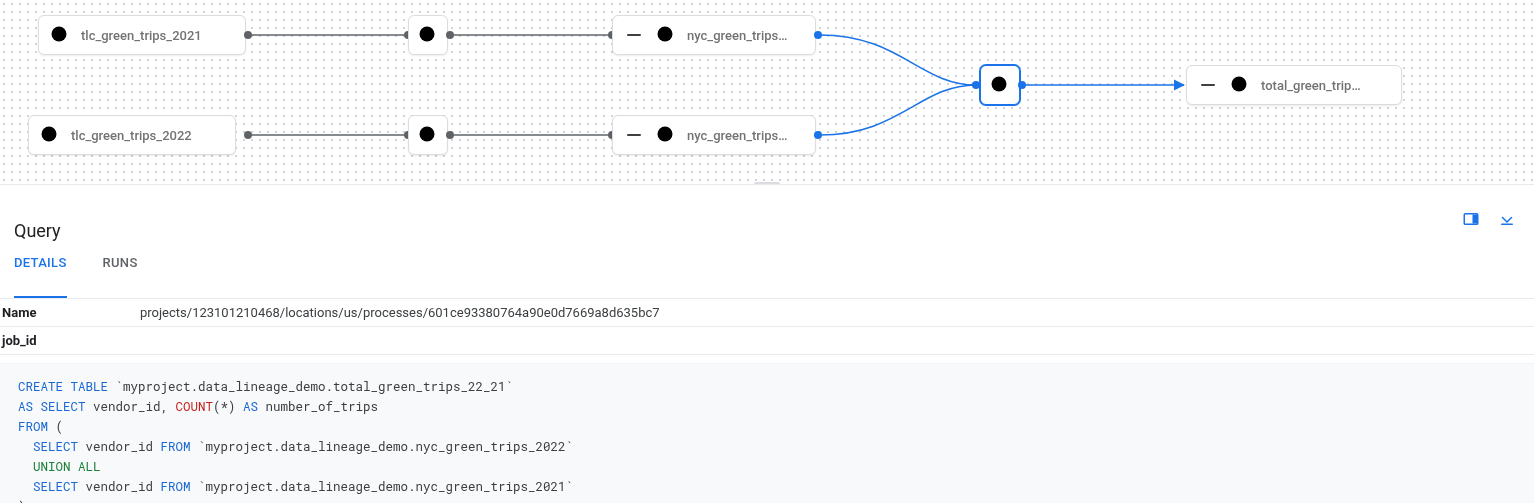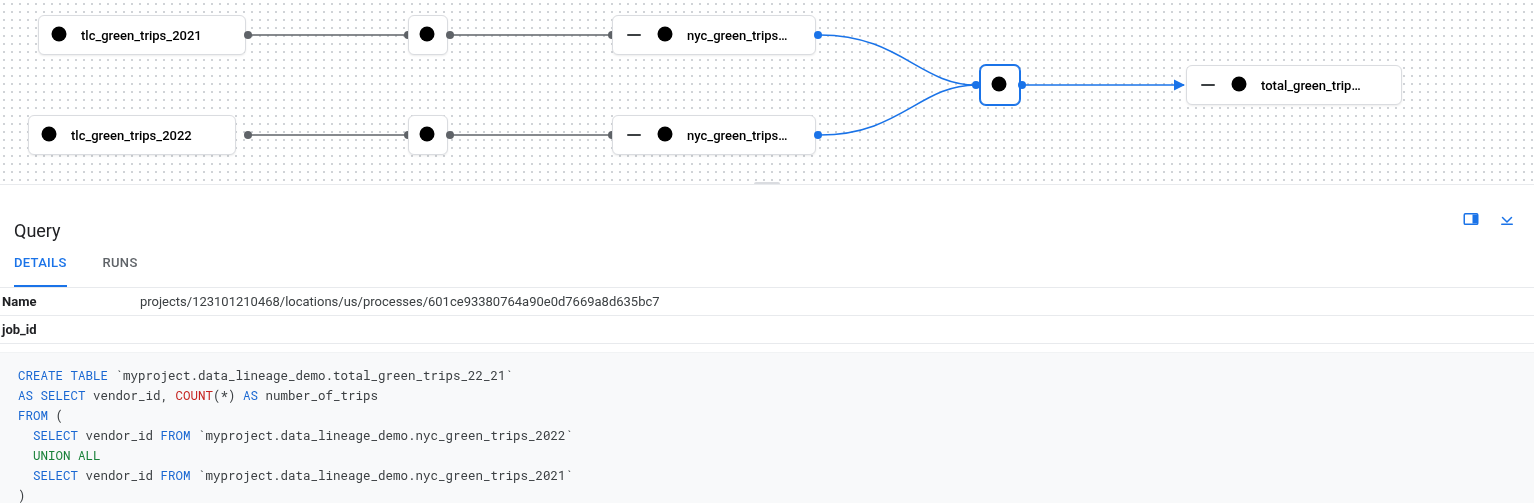--- a/index.html
+++ b/index.html
@@ -23,21 +23,21 @@
   height: 40px;
   padding: 0 14px 0 10px;
   background: #fff;
   border: 1px solid #dadce0;
   border-radius: 6px;
   box-shadow: 0 1px 2px rgba(0,0,0,.08);
   white-space: nowrap;
   overflow: hidden;
 }
 .node.selected { border-color: #1a73e8; box-shadow: 0 0 0 1px #1a73e8; }
-.node-label { font-size: 13px; color: #000000; font-weight: 500; overflow: hidden; text-overflow: ellipsis; }
+.node-label { font-size: 13px; color: #737373; font-weight: 500; overflow: hidden; text-overflow: ellipsis; }
 .mini { width: 40px; padding: 0; justify-content: center; }
 .dot-blue { position: absolute; width: 8px; height: 8px; border-radius: 50%; background: #1a73e8; }
 .dot-grey { position: absolute; width: 8px; height: 8px; border-radius: 50%; background: #5f6368; }
 
 
 .ic { width: 22px; height: 22px; flex: 0 0 auto; display: flex; align-items: center; justify-content: center; }
 .minus { width: 14px; height: 2px; background: #3c4043; border-radius: 1px; }
 svg.mag { width: 22px; height: 22px; }
 
 
@@ -49,21 +49,21 @@
 
 .handle { position: absolute; bottom: 0; left: 50%; width: 26px; height: 4px; border-radius: 2px; background: #dadce0; transform: translate(-50%, 2px); cursor: row-resize; }
 
 
 .panel-head { display: flex; align-items: center; justify-content: space-between; padding: 12px 18px 4px 14px; }
 .panel-title { font-size: 18px; font-weight: 400; color: #202124; margin-top: 23px; }
 .panel-actions { display: flex; gap: 18px; }
 .act-ico { width: 18px; height: 18px; cursor: pointer; }
 
 .tabs { display: flex; gap: 36px; padding: 0 14px; border-bottom: 1px solid #e8eaed; }
-.tab { padding: 10px 0 15px; font-size: 13px; letter-spacing: .3px; color: #5f6368; font-weight: 500; cursor: pointer; border-bottom: 2px solid transparent; }
+.tab { padding: 10px 0 26px; font-size: 13px; letter-spacing: .3px; color: #5f6368; font-weight: 500; cursor: pointer; border-bottom: 2px solid transparent; }
 .tab.active { color: #1a73e8; border-bottom-color: #1a73e8; }
 
 .kv-row { display: flex; border-bottom: 1px solid #e8eaed; font-size: 13px; }
 .kv-row .k { width: 140px; padding: 6px 2px; font-weight: 700; color: #202124; }
 .kv-row .v { padding: 6px 0; color: #3c4043; }
 
 
 pre.sql { background: #f8f9fa; padding: 12px 6px 12px 18px; font-family: 'Roboto Mono', Menlo, Consolas, monospace; font-size: 12.5px; line-height: 1.6; color: #3c4043; white-space: pre; overflow-x: auto; border-top: 1px solid #f1f3f4; margin-top: 8px; }
 .kw { color: #1967d2; }
 .fn { color: #c5221f; }

